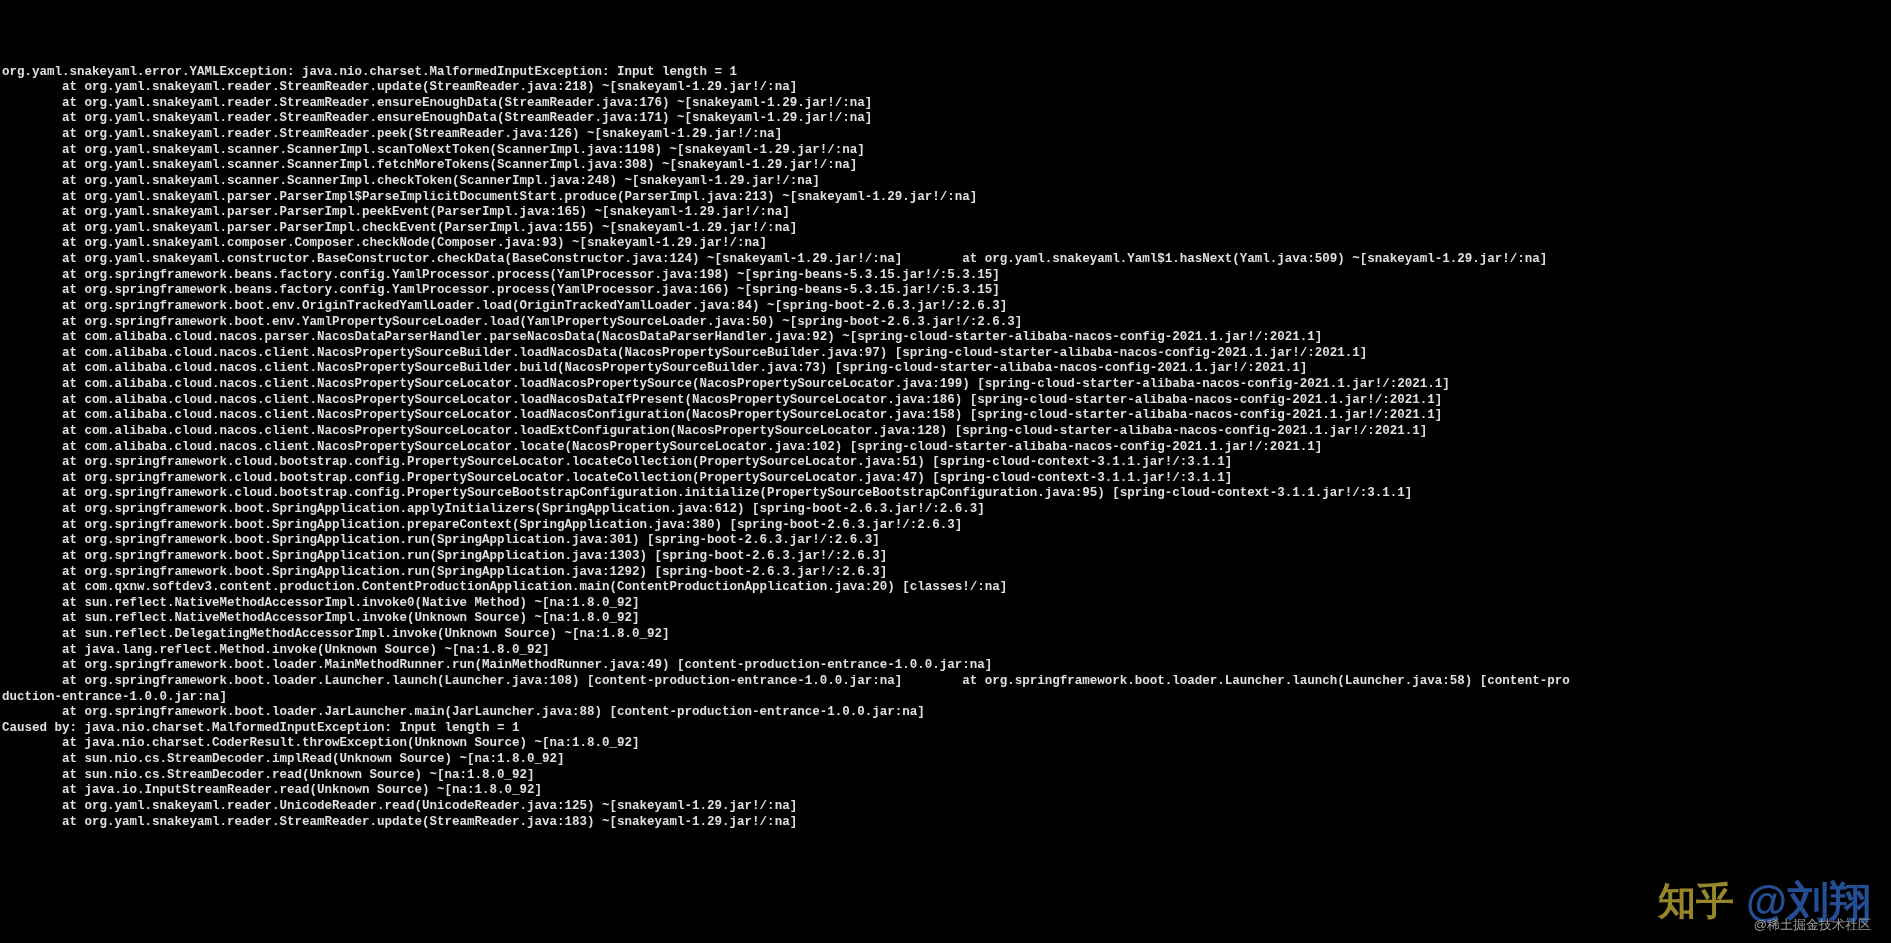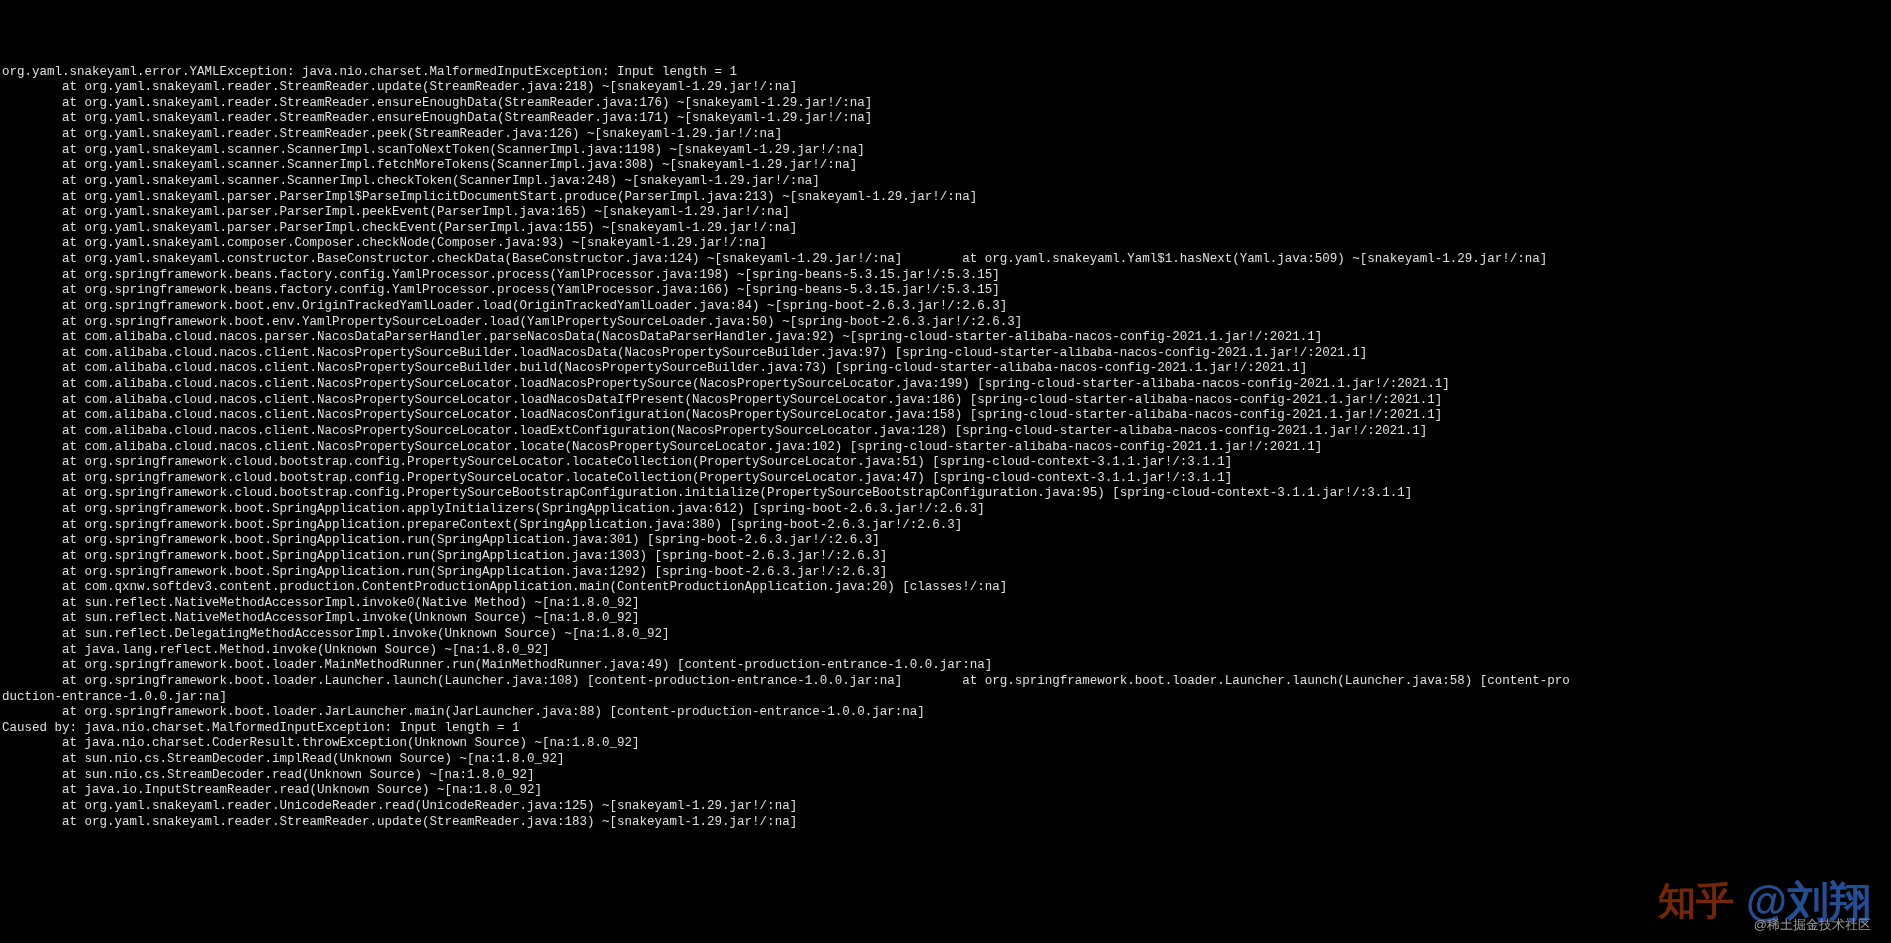--- a/index.html
+++ b/index.html
@@ -17,20 +17,21 @@
       white-space: pre;
       overflow-x: auto;
       position: relative;
       min-height: 943px;
     }
     .terminal-output {
       white-space: pre;
     }
     .line {
       display: block;
+      font-weight: bold;
     }
     .watermark {
       position: fixed;
       bottom: 15px;
       right: 20px;
       display: flex;
       align-items: center;
       gap: 12px;
       opacity: 0.6;
       pointer-events: none;
@@ -43,21 +44,21 @@
     }
     .watermark-sub {
       color: #ffffff;
       font-size: 13px;
       font-family: sans-serif;
       position: absolute;
       bottom: -5px;
       right: 0;
     }
     .zhihu-logo {
-      color: #c2410c;
+      color: #fde047;
       font-size: 38px;
       font-weight: bold;
       font-family: sans-serif;
     }
   </style>
 </head>
 <body>
 
 
 

